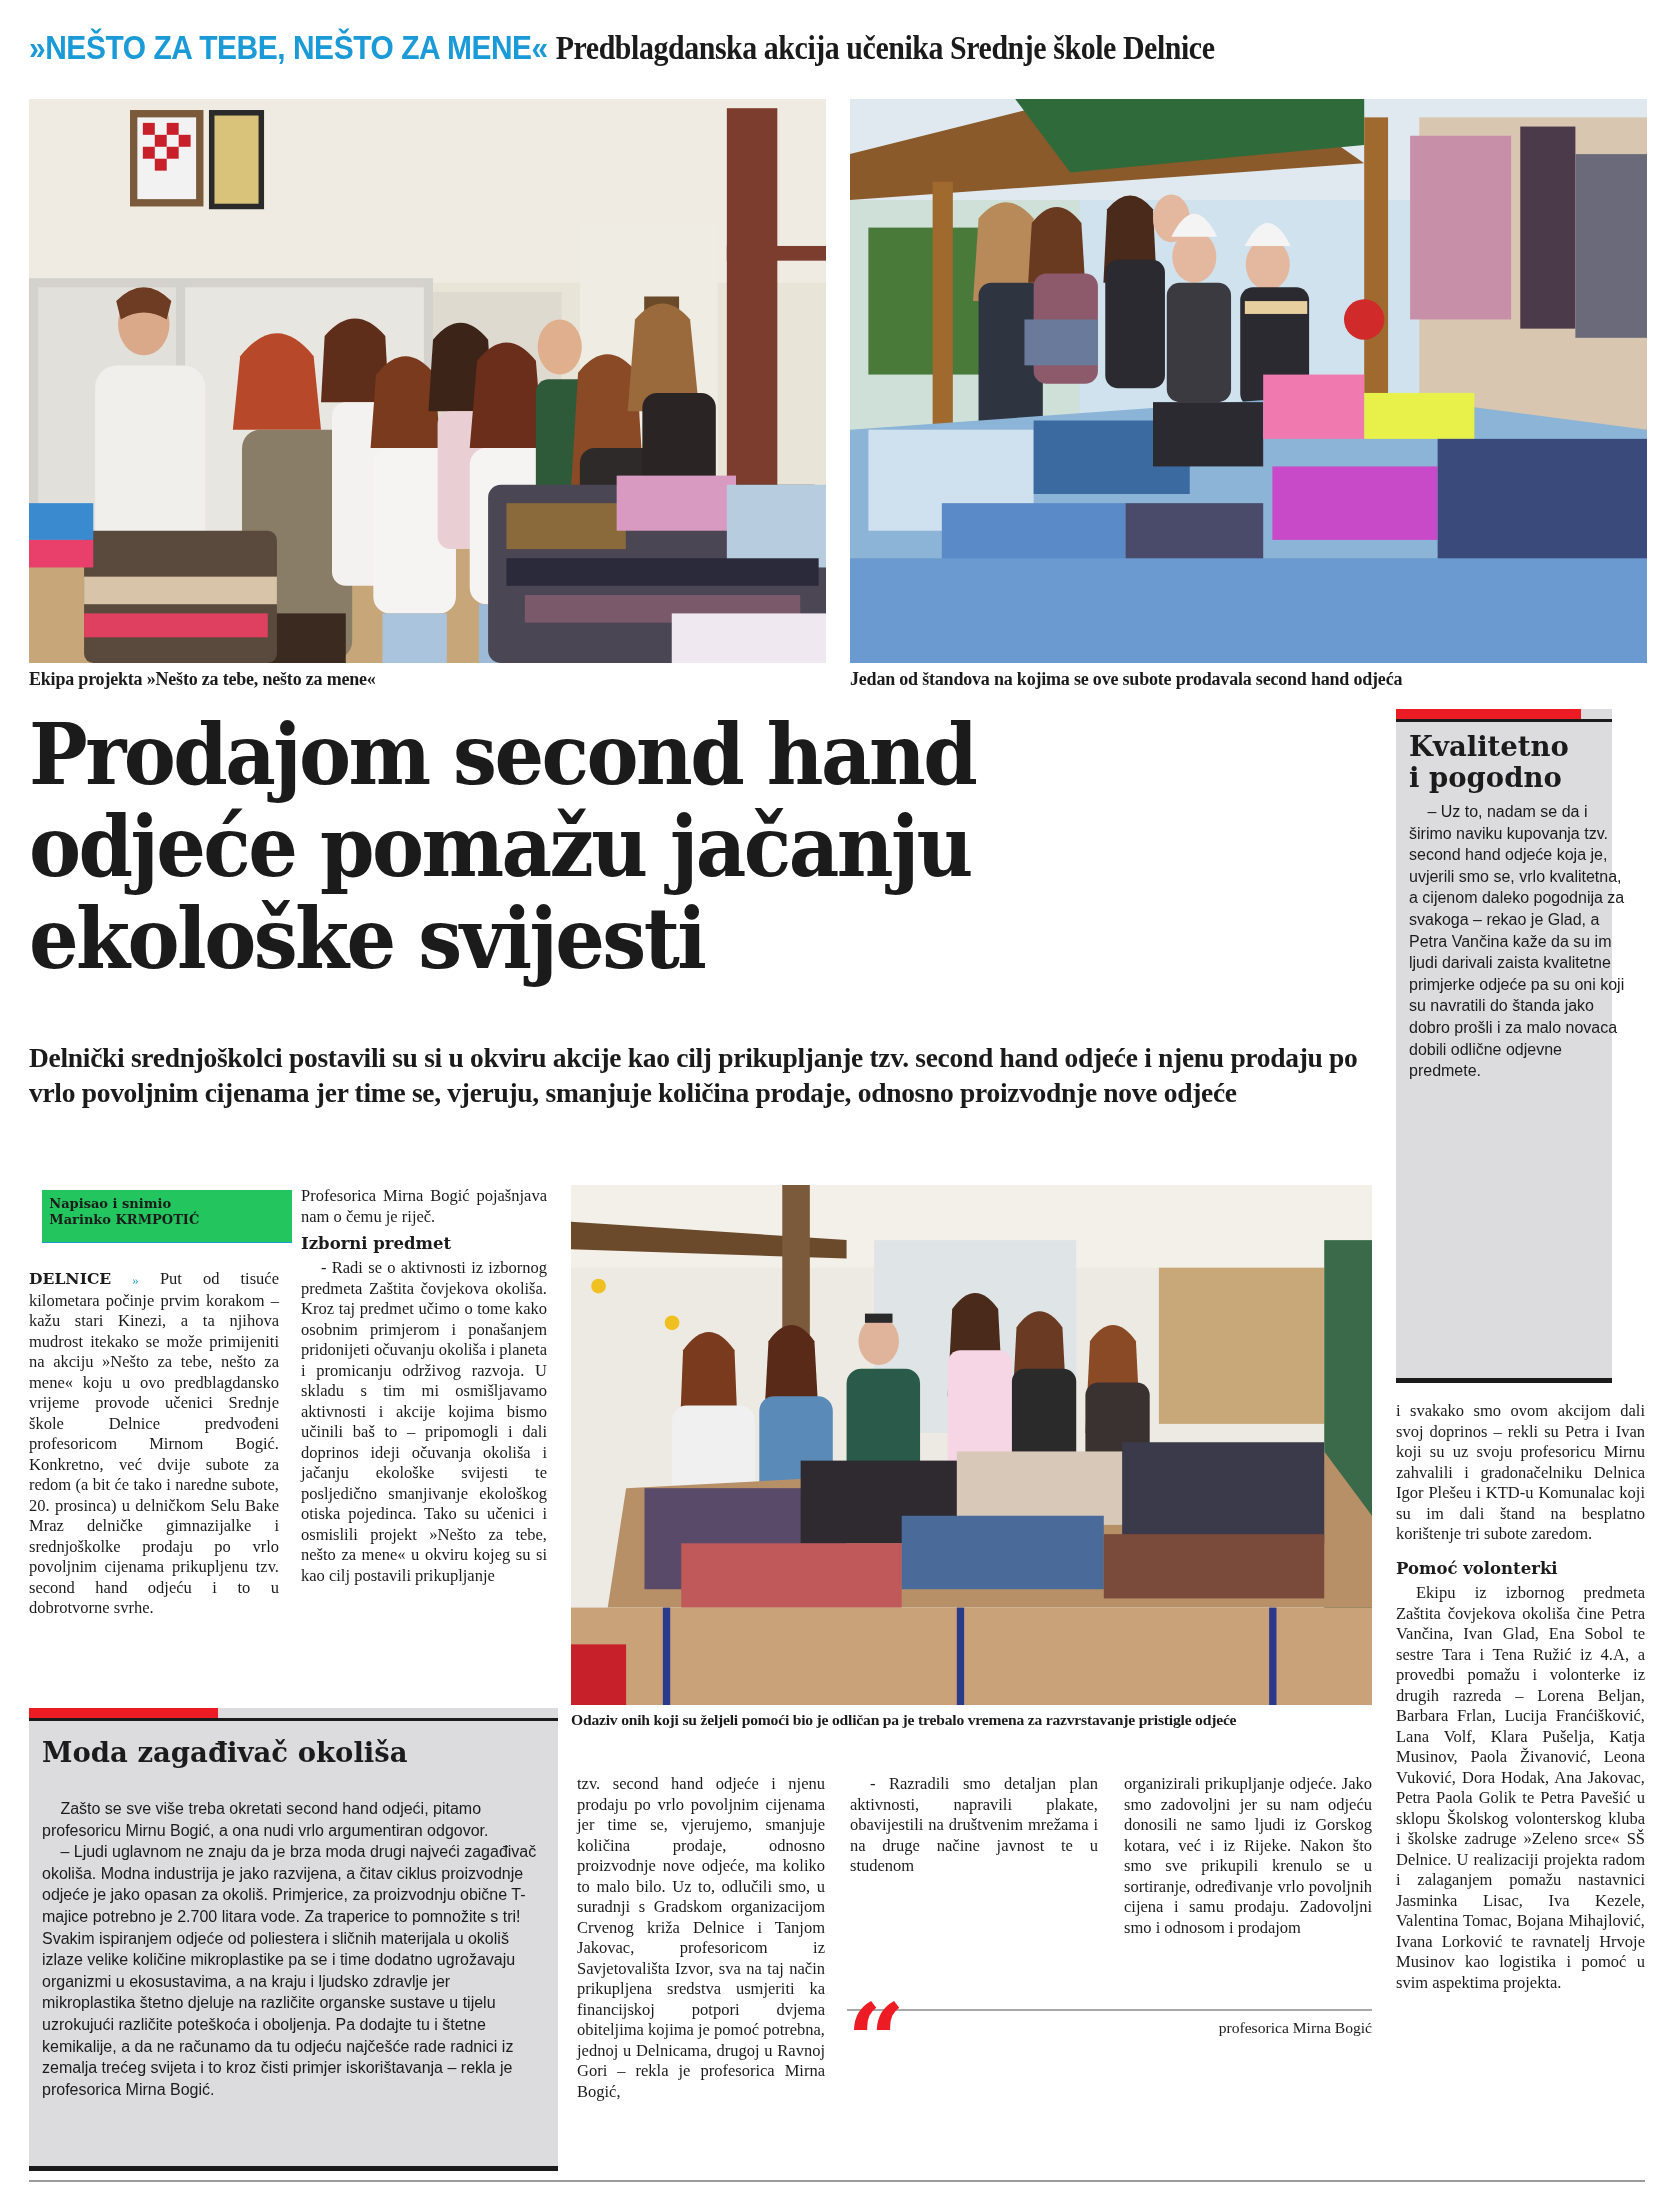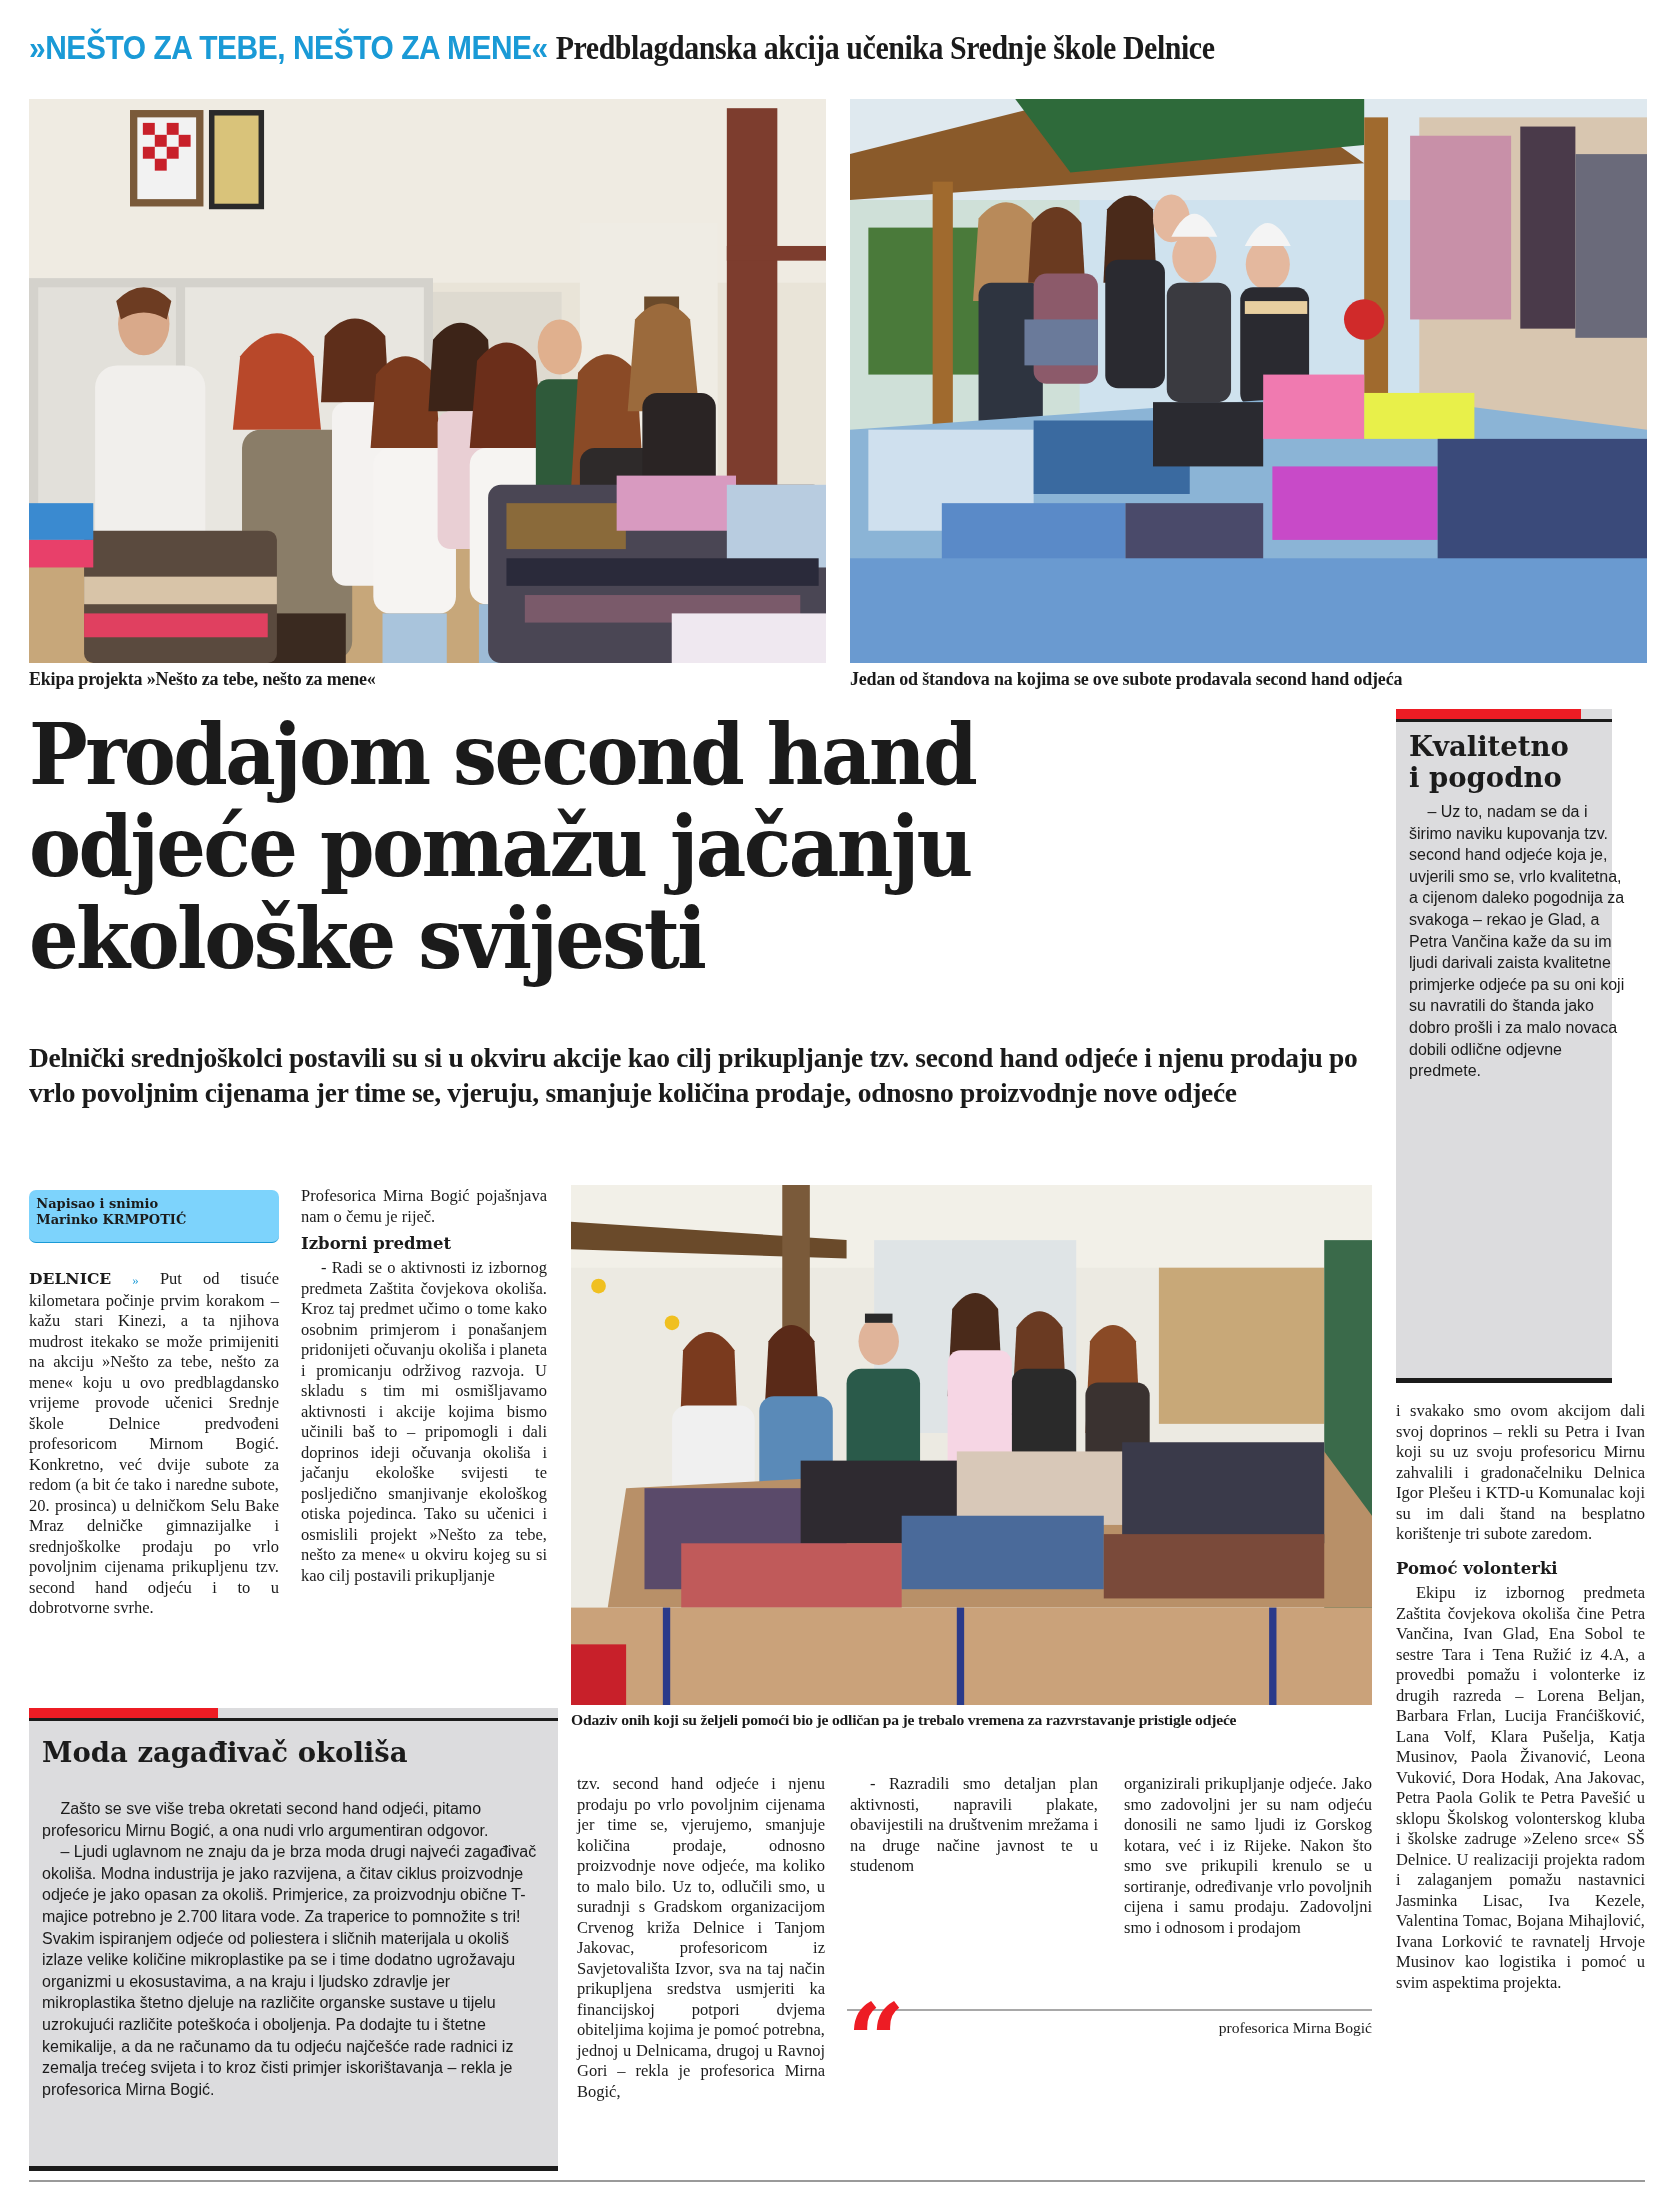--- a/index.html
+++ b/index.html
@@ -13,22 +13,22 @@
 
   .photo { position: absolute; overflow: hidden; }
   .photo svg { width: 100%; height: 100%; display: block; }
   .caption { position: absolute; font-family: "Liberation Serif", serif; font-weight: bold; font-size: 18px; line-height: 20px; color: #1b1b1b; letter-spacing: -0.2px; }
 
   .headline { position: absolute; left: 29px; top: 709px; width: 1332px; font-family: "DejaVu Serif", serif; font-weight: bold;
     font-size: 84px; line-height: 92px; letter-spacing: -2.8px; color: #1b1b1b; transform-origin: left top; transform: scaleX(0.93); }
   .lead { position: absolute; left: 29px; top: 1040px; width: 1350px; font-family: "Liberation Serif", serif; font-weight: bold;
     font-size: 27.5px; line-height: 35px; color: #1b1b1b; letter-spacing: -0.3px; }
 
-  .byline { position: absolute; left: 29px; top: 1190px; width: 250px; height: 53px; background: #7dd3fc; border-bottom: 1.8px solid #1a9ad6;
-    padding: 5.5px 7.3px; font-family: "DejaVu Serif", serif; font-weight: bold; font-size: 13px; line-height: 16.5px; border-radius: 7px; }
+  .byline { position: absolute; left: 42px; top: 1190px; width: 250px; height: 53px; background: #22c55e; border-bottom: 1.8px solid #1a9ad6;
+    padding: 5.5px 7.3px; font-family: "DejaVu Serif", serif; font-weight: bold; font-size: 13px; line-height: 16.5px; }
 
   .col { position: absolute; font-family: "Liberation Serif", serif; font-size: 16.5px; line-height: 20.5px; text-align: justify; color: #1b1b1b; }
   .col p { text-indent: 20px; }
   .col p.noind { text-indent: 0; }
   .dateline { font-family: "DejaVu Serif", serif; font-weight: bold; font-size: 15.6px; }
   .arrow { color: #1a9ad6; font-size: 13px; }
   .subhead { font-family: "DejaVu Serif", serif; font-weight: bold; font-size: 16.5px; line-height: 22px; margin: 5.5px 0 3.7px; text-align: left; }
 
   .box { position: absolute; background: #dcdcde; }
   .box .redbar { position: absolute; left: 0; top: 0; height: 10px; background: #ed1c24; }

